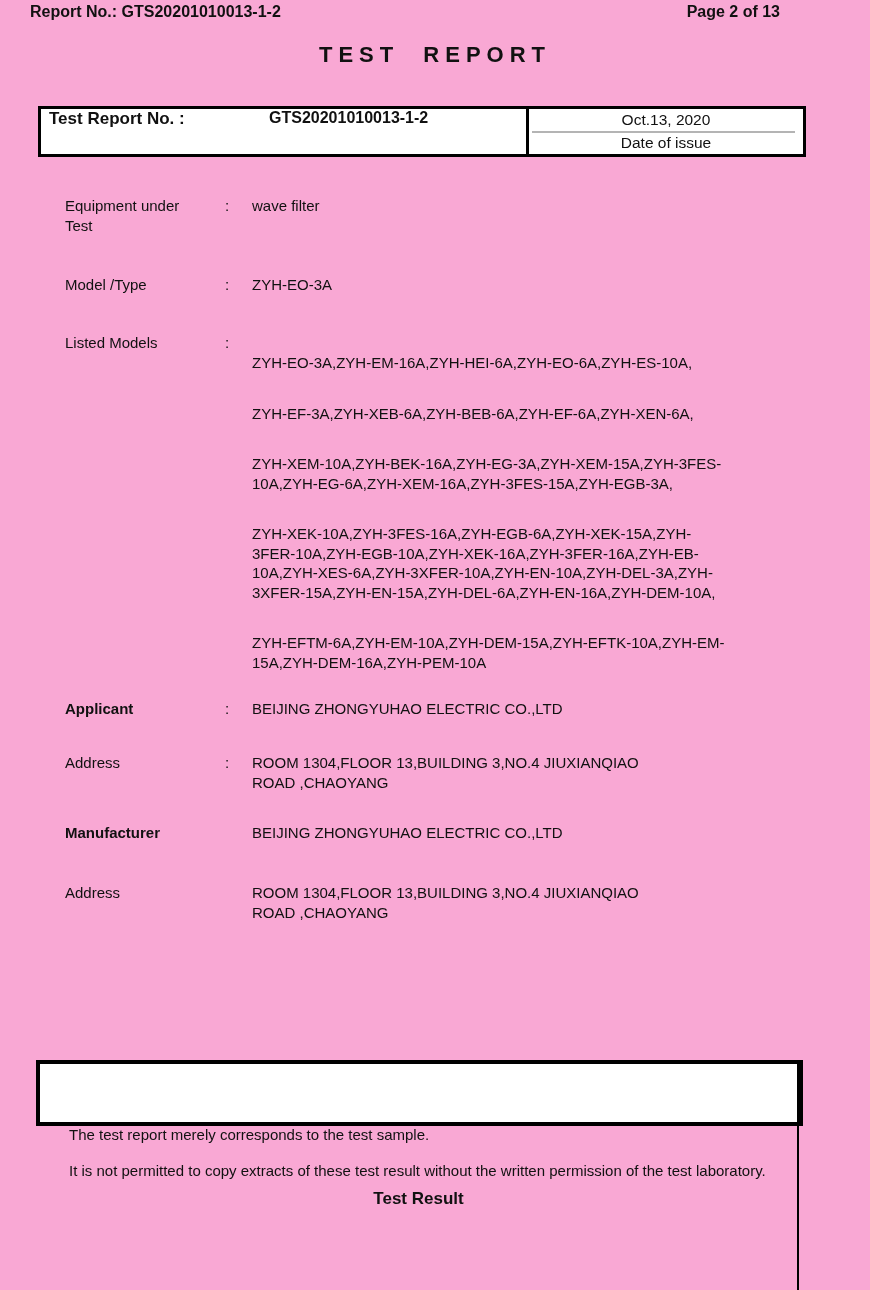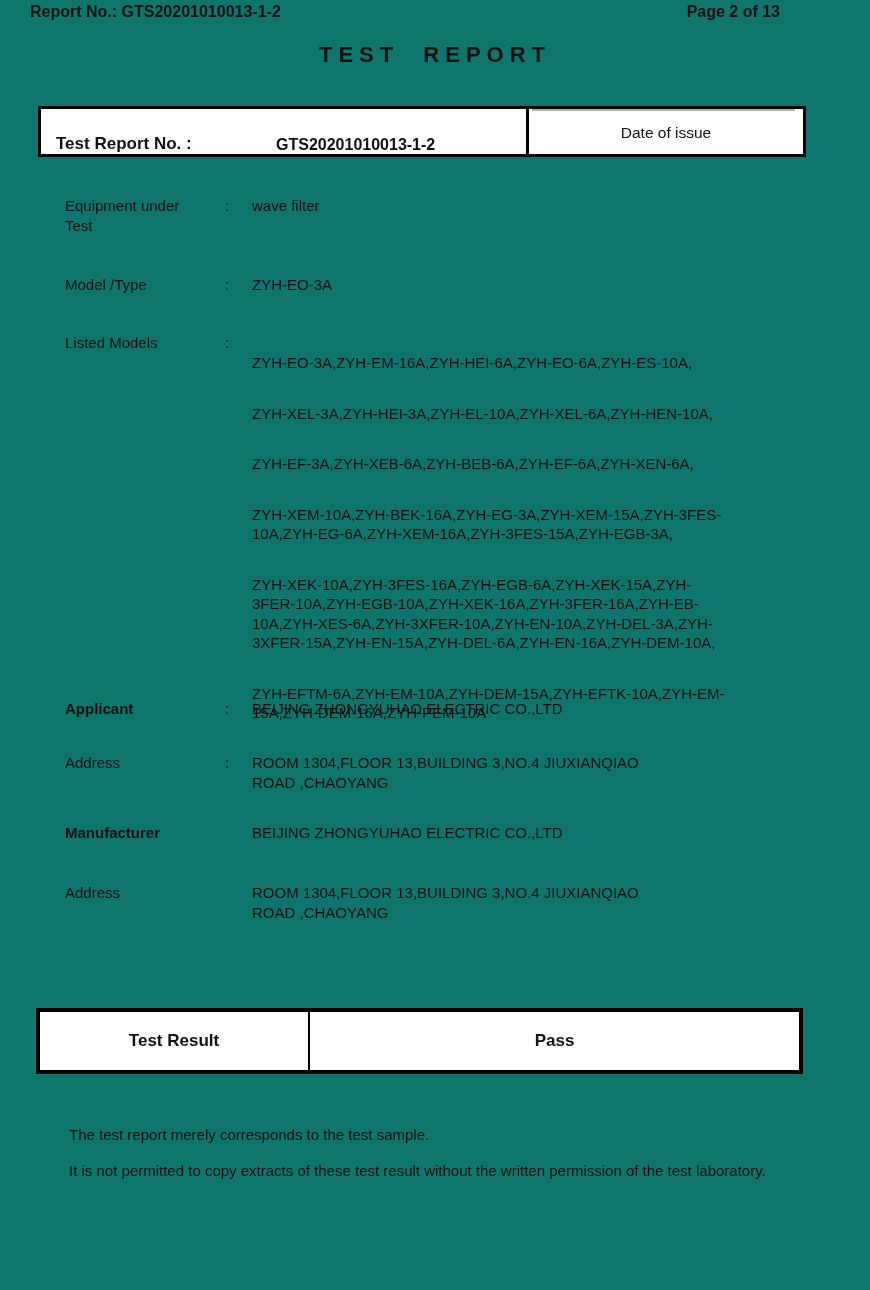--- a/index.html
+++ b/index.html
@@ -1,19 +1,19 @@
 <!DOCTYPE html>
 <html><head>
 <meta charset="utf-8">
 <style>
   html,body { margin:0; padding:0; background:#ffffff; }
   .page {
     position:relative;
     width:870px; height:1290px;
-    background:#0f766e;
+    background:#f9a8d4;
     font-family:"Liberation Sans", sans-serif;
     color:#111111;
     overflow:hidden;
   }
   
   .header-row {
     position:absolute; top:2px; left:30px; right:90px;
     display:flex; justify-content:space-between;
     font-size:16px; font-weight:bold; line-height:20px;
   }
@@ -23,21 +23,21 @@
     text-align:center; font-size:22px; font-weight:bold;
     letter-spacing:6px; word-spacing:12px;
   }
   
   .report-table {
     position:absolute; left:38px; top:106px; width:768px; height:51px;
     border:3px solid #000; box-sizing:border-box; display:flex; background:#fff;
   }
   .rt-left {
     width:488px; flex:0 0 488px; border-right:3px solid #000; box-sizing:border-box;
-    display:flex; align-items:flex-end; padding-left:15px;
+    display:flex; align-items:flex-start; padding-left:8px;
   }
   .rt-label { font-size:17px; font-weight:bold; width:220px; flex:0 0 220px; }
   .rt-number { font-size:16px; font-weight:bold; }
   .rt-right { flex:1; display:flex; flex-direction:column; }
   .rt-date, .rt-caption {
     flex:1; display:flex; align-items:center; justify-content:center;
     font-size:15.5px; line-height:16px;
   }
   .rt-sep { height:0; border-top:2px solid #b4b4b4; margin:0 8px 0 3px; }
   
@@ -51,22 +51,22 @@
     display:inline-block; vertical-align:top; width:555px;
     white-space:pre-line;
   }
   .row .label.bold { font-weight:bold; }
   .models p {
     margin:0 0 11px 0; line-height:19.5px; white-space:pre-line;
   }
   .models p:last-child { margin-bottom:0; }
   
   .result-table {
-    position:absolute; left:36px; top:1008px; width:767px; height:66px;
-    border:4px solid #000; box-sizing:border-box; display:flex; background:#fff;
+    position:absolute; left:36px; top:1060px; width:767px; height:66px;
+    border:4px solid #000; box-sizing:border-box; display:flex; background:#fff;flex-direction:column;
   }
   .res-left {
     flex:0 0 270px; border-right:2px solid #000; box-sizing:border-box;
     display:flex; align-items:center; justify-content:center;
     font-size:17px; font-weight:bold;
   }
   .res-right {
     flex:1; display:flex; align-items:center; justify-content:center;
     font-size:17px; font-weight:bold;
   }
@@ -86,38 +86,38 @@
   </div>
 
   <div class="doc-title">TEST REPORT</div>
 
   <div class="report-table">
     <div class="rt-left">
       <span class="rt-label">Test Report No. :</span>
       <span class="rt-number">GTS20201010013-1-2</span>
     </div>
     <div class="rt-right">
+      <div class="rt-date">Oct.13, 2020</div>
       <div class="rt-sep"></div>
       <div class="rt-caption">Date of issue</div>
     </div>
   </div>
 
   <div class="row" style="top:196px;">
     <span class="label">Equipment under
 Test</span><span class="colon">:</span><span class="value">wave filter</span>
   </div>
 
   <div class="row" style="top:275px;">
     <span class="label">Model /Type</span><span class="colon">:</span><span class="value">ZYH-EO-3A</span>
   </div>
 
   <div class="row" style="top:333px;">
     <span class="label">Listed Models</span><span class="colon">:</span><span class="value models">
       <p>ZYH-EO-3A,ZYH-EM-16A,ZYH-HEI-6A,ZYH-EO-6A,ZYH-ES-10A,</p>
-      <p>ZYH-XEL-3A,ZYH-HEI-3A,ZYH-EL-10A,ZYH-XEL-6A,ZYH-HEN-10A,</p>
       <p>ZYH-EF-3A,ZYH-XEB-6A,ZYH-BEB-6A,ZYH-EF-6A,ZYH-XEN-6A,</p>
       <p>ZYH-XEM-10A,ZYH-BEK-16A,ZYH-EG-3A,ZYH-XEM-15A,ZYH-3FES-
 10A,ZYH-EG-6A,ZYH-XEM-16A,ZYH-3FES-15A,ZYH-EGB-3A,</p>
       <p>ZYH-XEK-10A,ZYH-3FES-16A,ZYH-EGB-6A,ZYH-XEK-15A,ZYH-
 3FER-10A,ZYH-EGB-10A,ZYH-XEK-16A,ZYH-3FER-16A,ZYH-EB-
 10A,ZYH-XES-6A,ZYH-3XFER-10A,ZYH-EN-10A,ZYH-DEL-3A,ZYH-
 3XFER-15A,ZYH-EN-15A,ZYH-DEL-6A,ZYH-EN-16A,ZYH-DEM-10A,</p>
       <p>ZYH-EFTM-6A,ZYH-EM-10A,ZYH-DEM-15A,ZYH-EFTK-10A,ZYH-EM-
 15A,ZYH-DEM-16A,ZYH-PEM-10A</p>
     </span>

